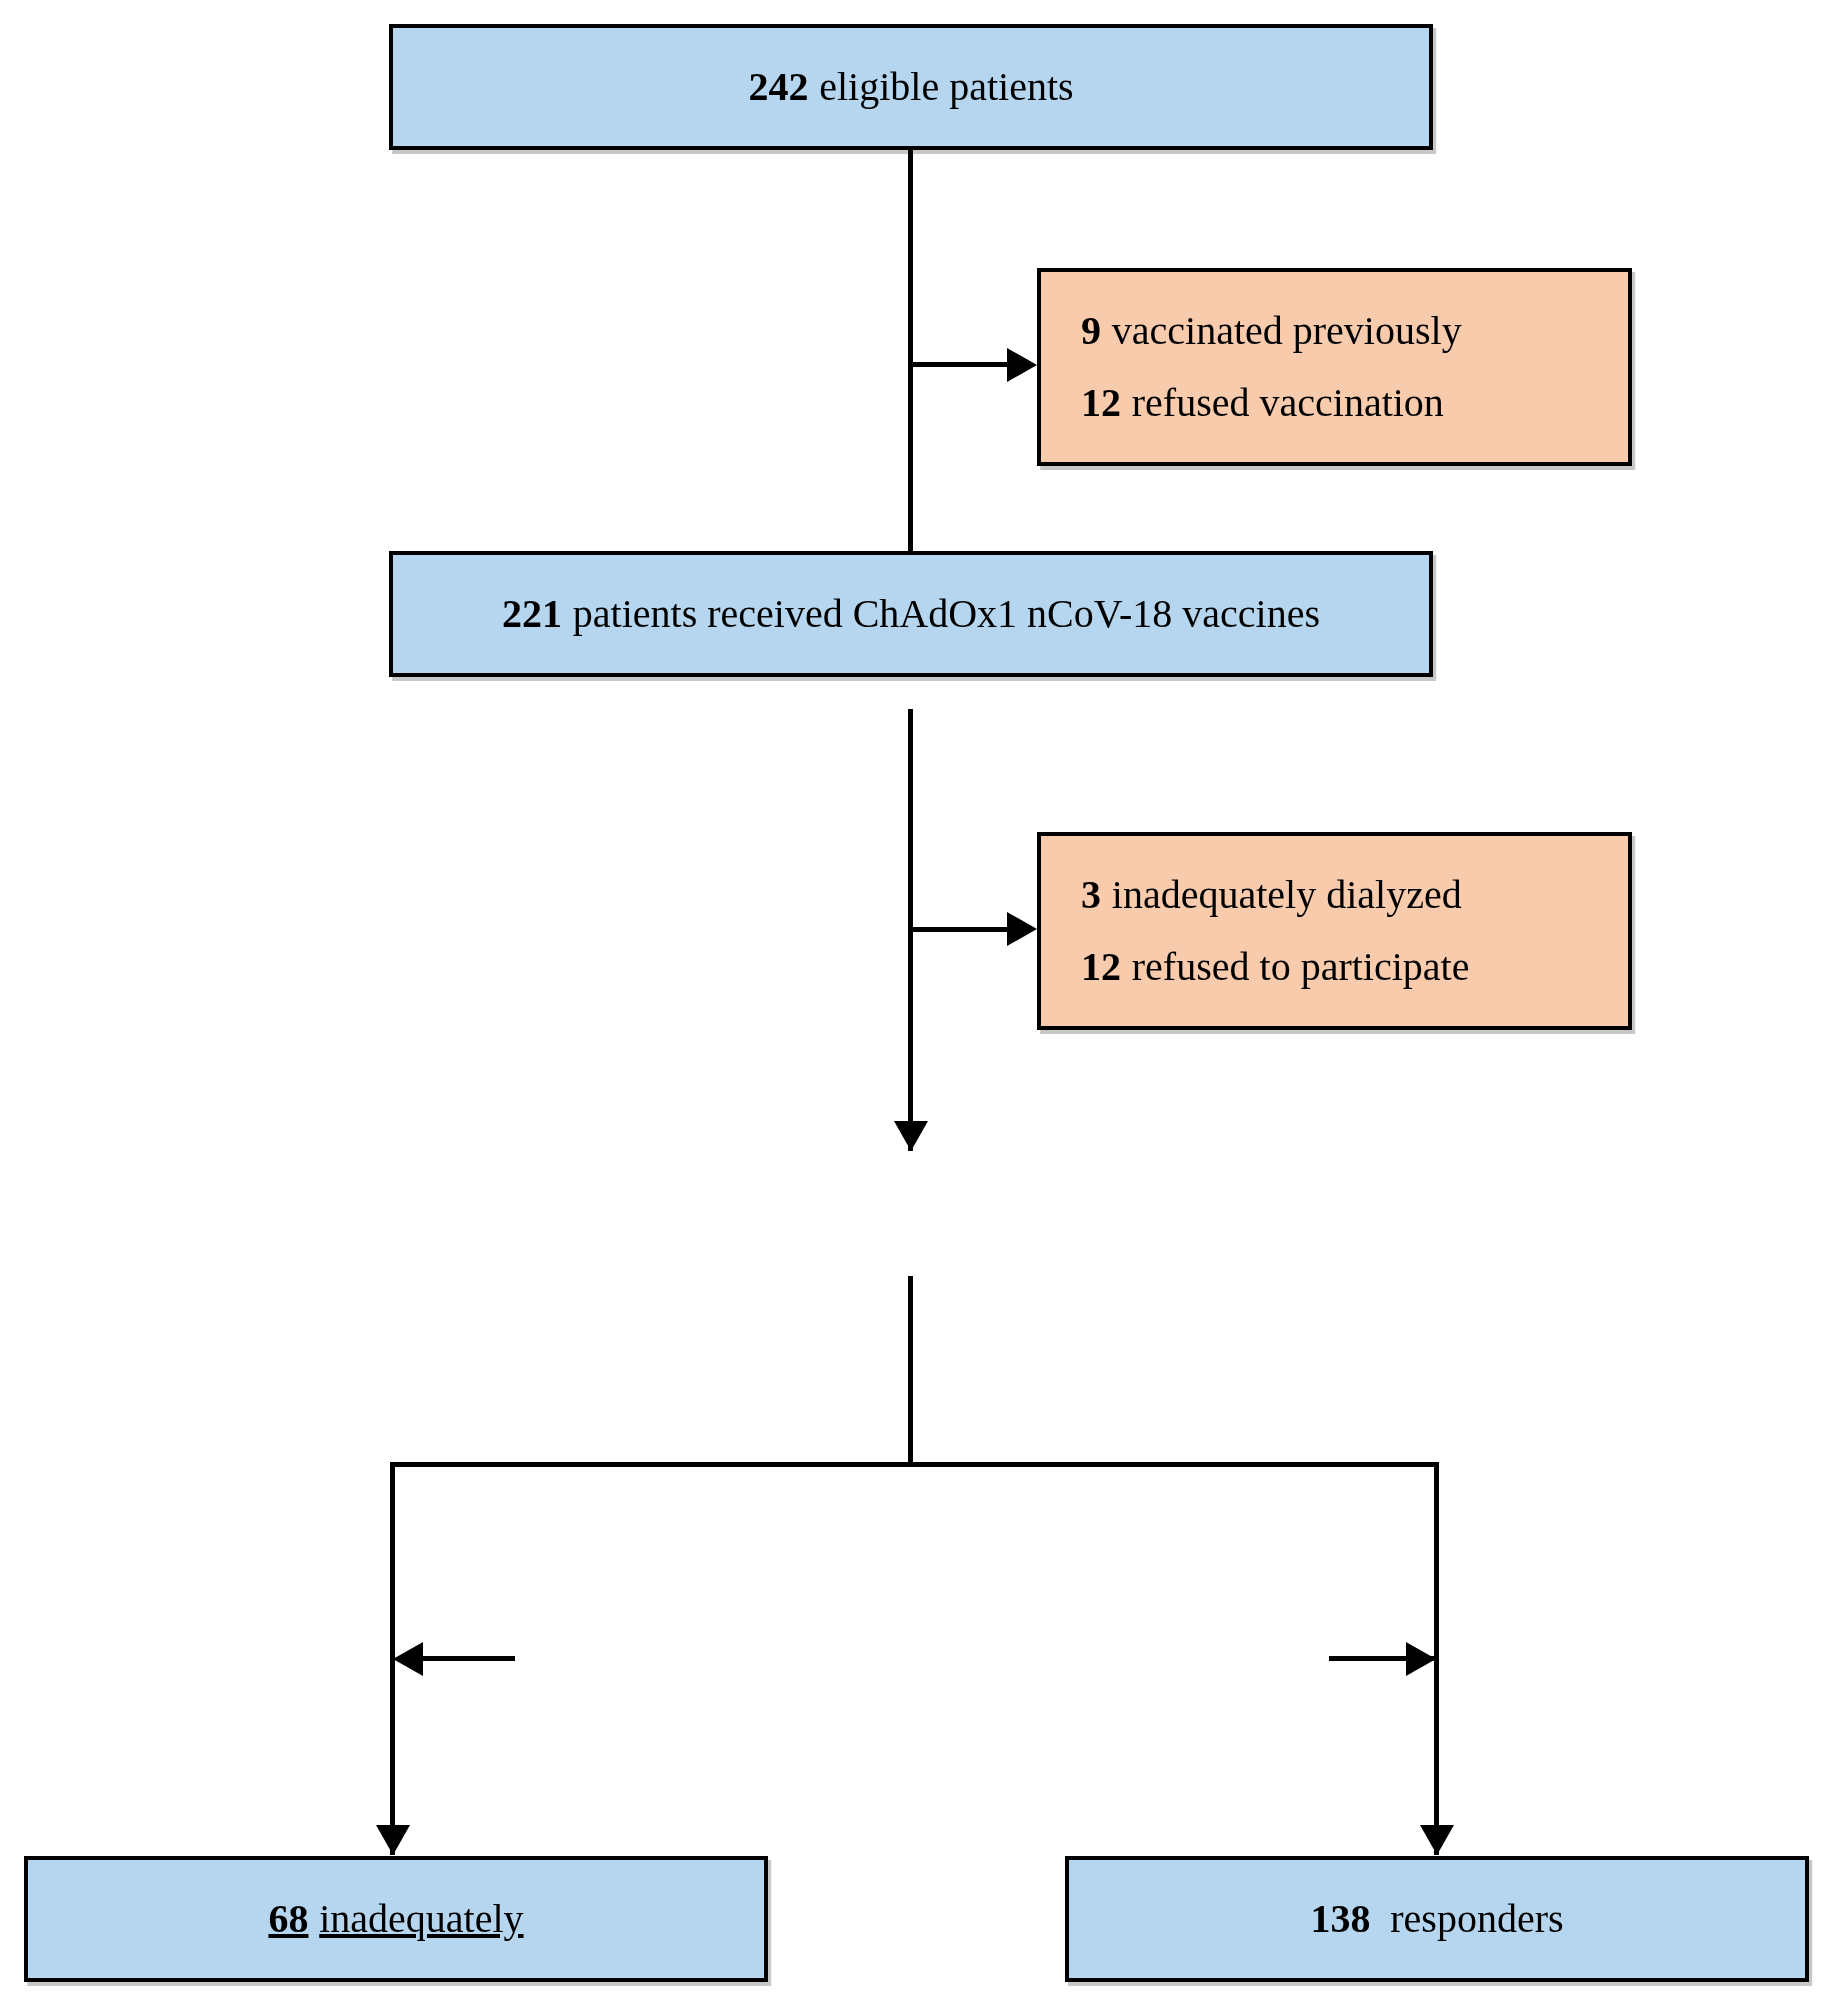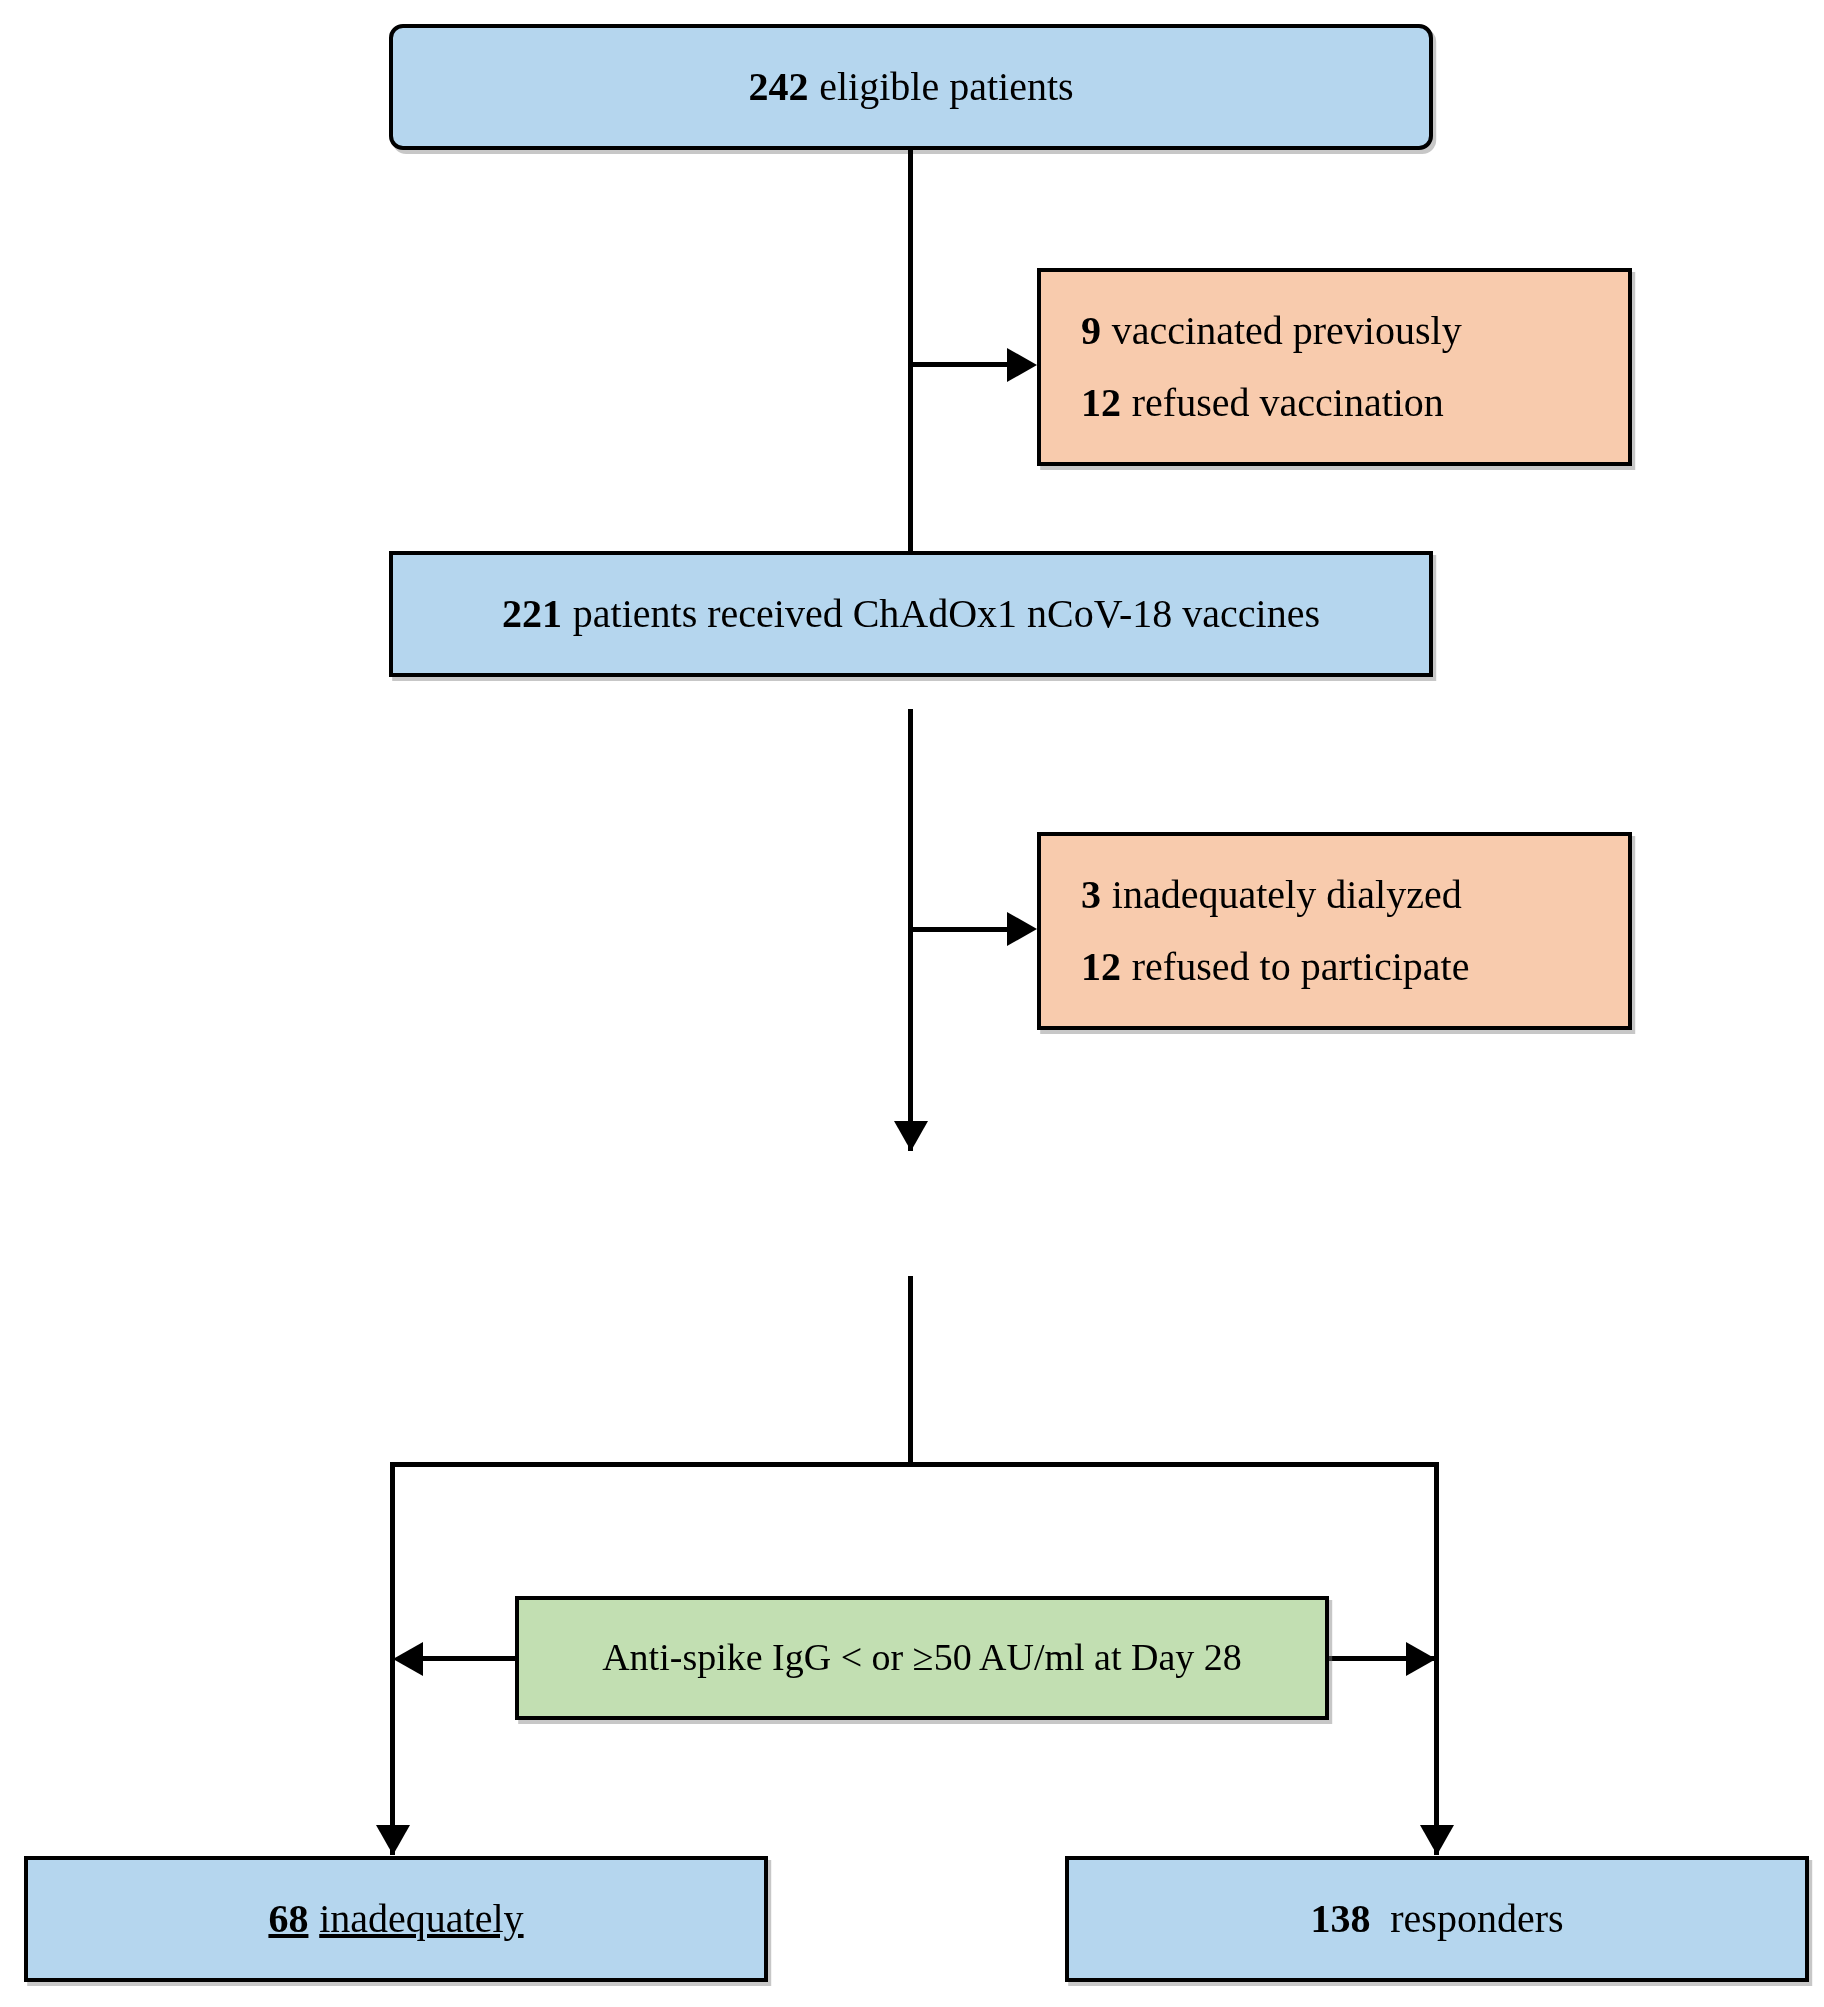--- a/index.html
+++ b/index.html
@@ -52,21 +52,21 @@
     border-top: 17px solid transparent;
     border-bottom: 17px solid transparent;
     border-right: 30px solid #000000;
   }
 </style>
 </head>
 <body>
 
 <div class="canvas">
 
-  <div class="box fill-blue" style="left:389px; top:24px; width:1044px; height:126px;border-radius:14px;">
+  <div class="box fill-blue" style="left:389px; top:24px; width:1044px; height:126px;">
     <span class="num">242</span>
     <span>eligible patients</span>
   </div>
 
   <div class="line" style="left:908px; top:148px; width:4.8px; height:437px;"></div>
   <div class="line" style="left:908px; top:362px; width:104px; height:4.8px;"></div>
   <div class="ah ah-right" style="left:1007px; top:348px;"></div>
   <div class="ah ah-down" style="left:894px; top:555px;"></div>
 
   <div class="box fill-orange excl" style="left:1037px; top:268px; width:595px; height:198px;">
@@ -107,23 +107,20 @@
   <div class="line" style="left:390px; top:1462px; width:4.8px; height:393px;"></div>
   <div class="line" style="left:1434px; top:1462px; width:4.8px; height:393px;"></div>
   <div class="ah ah-down" style="left:376px; top:1825px;"></div>
   <div class="ah ah-down" style="left:1420px; top:1825px;"></div>
 
   <div class="line" style="left:409px; top:1656px; width:106px; height:4.8px;"></div>
   <div class="ah ah-left" style="left:393px; top:1642px;"></div>
   <div class="line" style="left:1329px; top:1656px; width:106px; height:4.8px;"></div>
   <div class="ah ah-right" style="left:1406px; top:1642px;"></div>
 
-  <div class="box fill-green" style="left:515px; top:1596px; width:814px; height:124px;">
-    <span class="decision-text">Anti-spike IgG &lt; or ≥50 AU/ml at Day 28</span>
-  </div>
 
   <div class="box fill-blue" style="left:24px; top:1856px; width:744px; height:126px;text-decoration:underline;">
     <span class="num">68</span>
     <span>inadequately</span>
   </div>
 
   <div class="box fill-blue" style="left:1065px; top:1856px; width:744px; height:126px;gap:9px;">
     <span class="num">138</span>
     <span>responders</span>
   </div>

